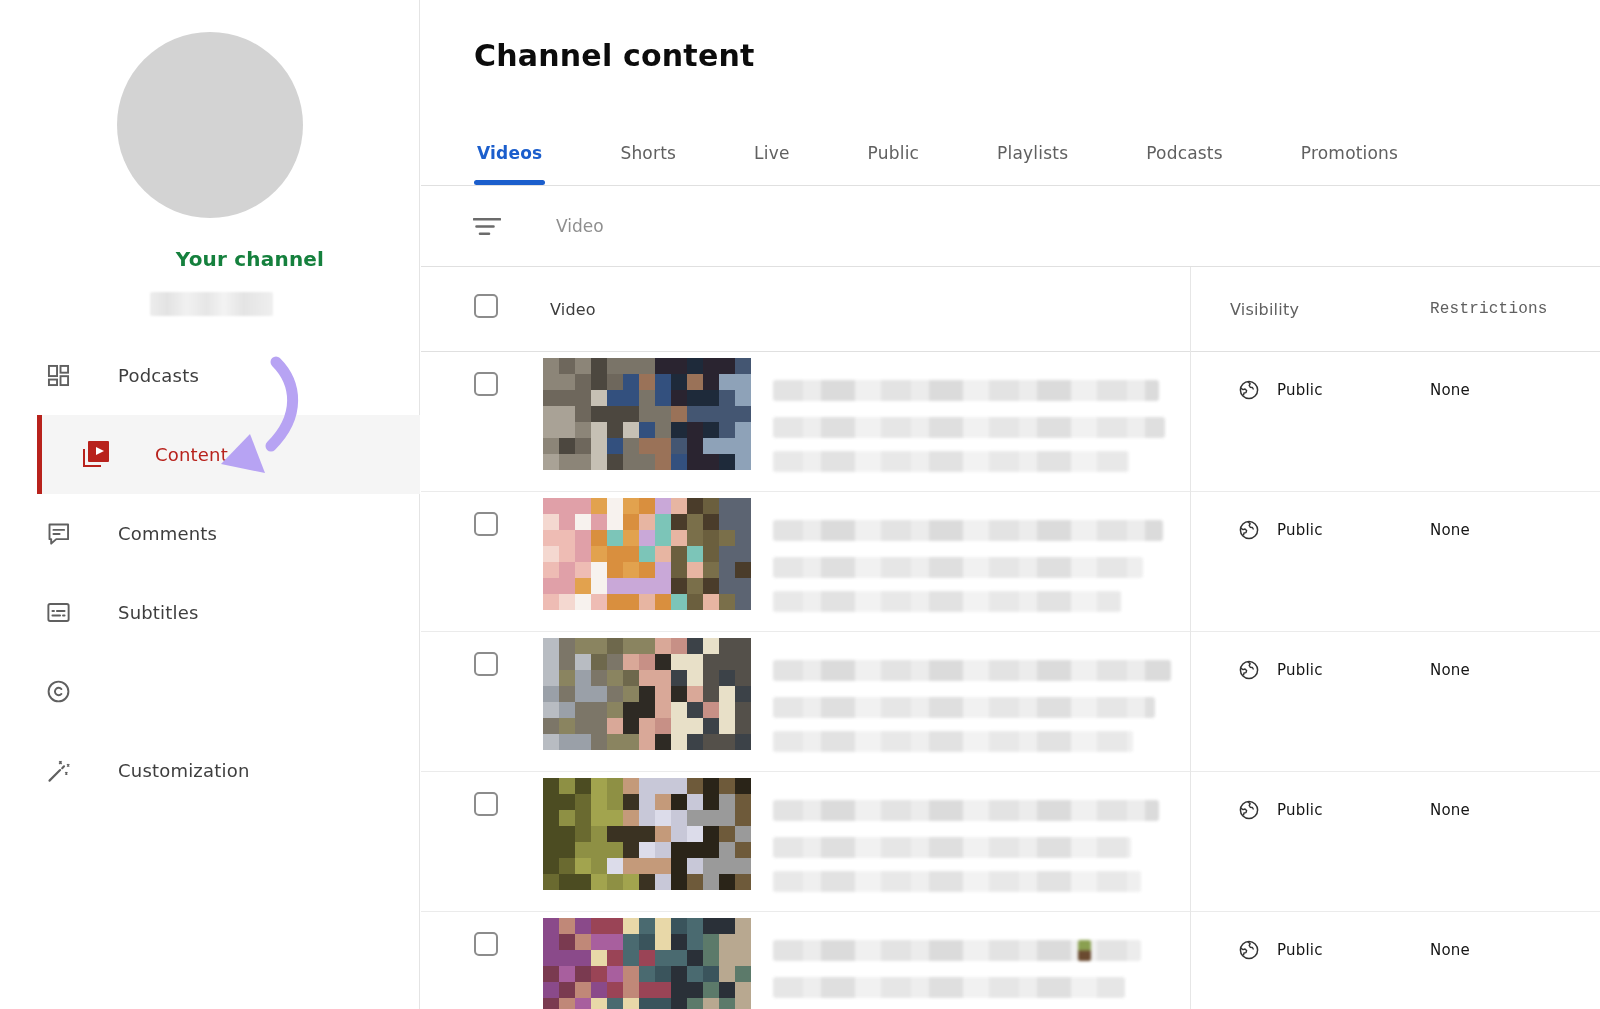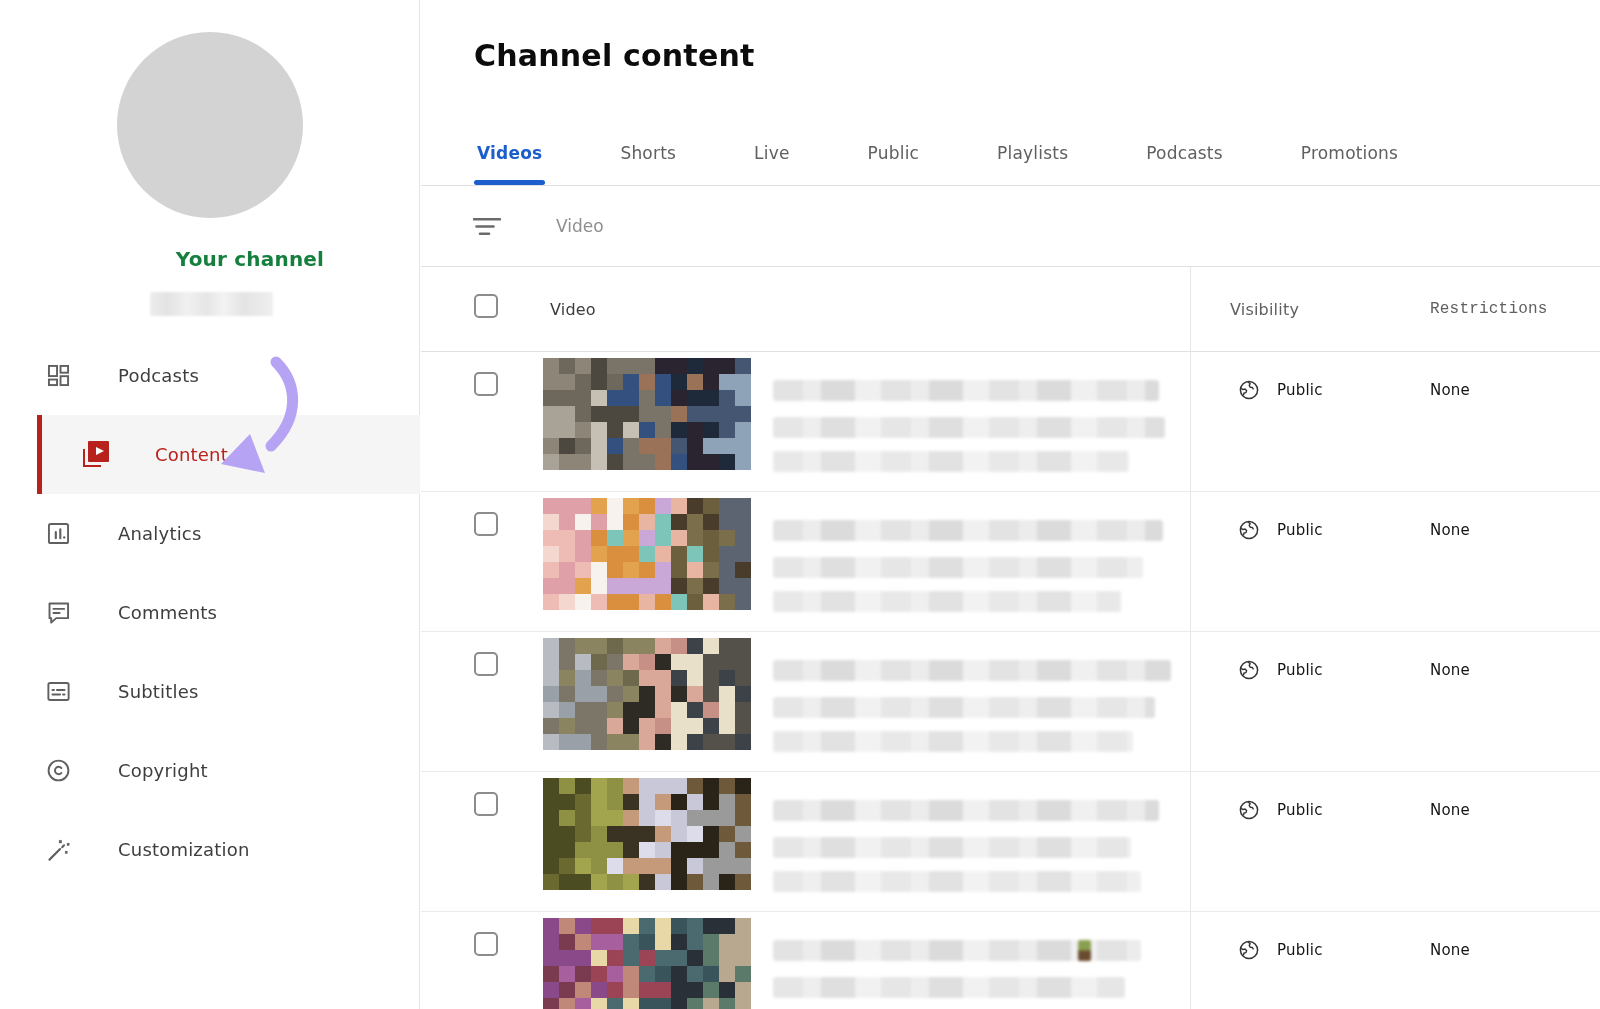--- a/index.html
+++ b/index.html
@@ -96,30 +96,20 @@
               <span class="c-front">
                 <span class="c-play"></span>
               </span>
             </span>
           </span>
           <span class="label">Content</span>
         </div>
         <div class="menu-item">
           <span class="icon">
             <svg viewBox="0 0 24 24">
-              <rect x="3.5" y="3.5" width="17" height="17" rx="1.5" fill="none" stroke="#606060" stroke-width="1.7"></rect>
-              <path d="M9.6 16.2v-5.4M13.6 16.2V8.2" stroke="#606060" stroke-width="1.9" stroke-linecap="round" fill="none"></path>
-              <circle cx="17.1" cy="15.5" r="1.05" fill="#606060"></circle>
-            </svg>
-          </span>
-          <span class="label">Analytics</span>
-        </div>
-        <div class="menu-item">
-          <span class="icon">
-            <svg viewBox="0 0 24 24">
               <path d="M4 4h16.5v13H10l-4.5 4v-4H4z" fill="none" stroke="#606060" stroke-width="1.7" stroke-linejoin="round"></path>
               <path d="M7.5 8.8h9.5M7.5 12.4h5.5" stroke="#606060" stroke-width="1.7" stroke-linecap="round"></path>
             </svg>
           </span>
           <span class="label">Comments</span>
         </div>
         <div class="menu-item">
           <span class="icon">
             <svg viewBox="0 0 24 24">
               <rect x="3" y="4.5" width="18" height="15" rx="1.5" fill="none" stroke="#606060" stroke-width="1.7"></rect>
@@ -128,21 +118,20 @@
           </span>
           <span class="label">Subtitles</span>
         </div>
         <div class="menu-item">
           <span class="icon">
             <svg viewBox="0 0 24 24">
               <circle cx="12" cy="12" r="8.8" fill="none" stroke="#606060" stroke-width="1.7"></circle>
               <path d="M14.6 9.8a3.3 3.3 0 1 0 0 4.4" fill="none" stroke="#606060" stroke-width="1.7" stroke-linecap="round"></path>
             </svg>
           </span>
-          <span class="label">Copyright</span>
         </div>
         <div class="menu-item">
           <span class="icon">
             <svg viewBox="0 0 24 24">
               <path d="M4 21l9.4-9.4M15.3 9.9l1.6-1.6" stroke="#606060" stroke-width="1.9" stroke-linecap="round" fill="none"></path>
               <path d="M12.6 3.9l2.2 2.2M14.8 3.9l-2.2 2.2M19.6 6.4l2 2M21.6 6.4l-2 2M18 13.6l1.9 1.9M19.9 13.6L18 15.5" stroke="#606060" stroke-width="1.3" fill="none"></path>
             </svg>
           </span>
           <span class="label">Customization</span>
         </div>

